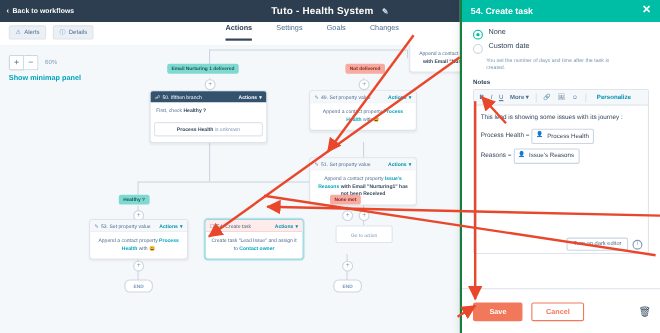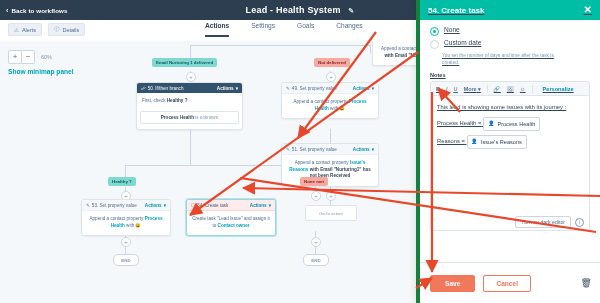--- a/index.html
+++ b/index.html
@@ -102,23 +102,22 @@
     background:#fff;border:1px solid #dfe3eb;color:#7c98b6;
     display:flex;align-items:center;justify-content:center;font-size:4.4px;
   }
   .ln{position:absolute;background:#cbd6e2;}
   .lnv{width:1px;}
   .lnh{height:1px;}
 
   
   .panel{
     position:absolute;right:0;top:0;width:180px;height:303px;
-    background:#fff;border-left:4px solid #15803d;
+    background:#fff;border-left:2px solid #15803d;
     box-shadow:-2px 0 6px rgba(0,0,0,.08);
-    text-decoration:underline;
   }
   .panel-hd{
     height:20px;background:#00bda5;color:#fff;
     display:flex;align-items:center;justify-content:space-between;
     padding:0 8px;font-size:8px;font-weight:bold;
   }
   .panel-x{font-size:10px;line-height:1;cursor:pointer;}
   .panel-bd{padding:6px 10px 0;height:243px;overflow:hidden;position:relative;}
   .radio-row{display:flex;align-items:flex-start;gap:5px;margin-bottom:3px;}
   .radio{
@@ -184,21 +183,21 @@
 <body>
 
 <div class="app">
 
   <div class="topbar">
     <div class="back">
       <span class="chev">‹</span>
       <span>Back to workflows</span>
     </div>
     <div class="wf-title">
-      <span>Lead - Health System</span>
+      <span>Tuto - Health System</span>
       <span class="pencil">✎</span>
     </div>
   </div>
 
   <div class="subbar">
     <div class="chipwrap">
       <div class="chip">
         <span class="gl">⚠</span>
         <span>Alerts</span>
       </div>

